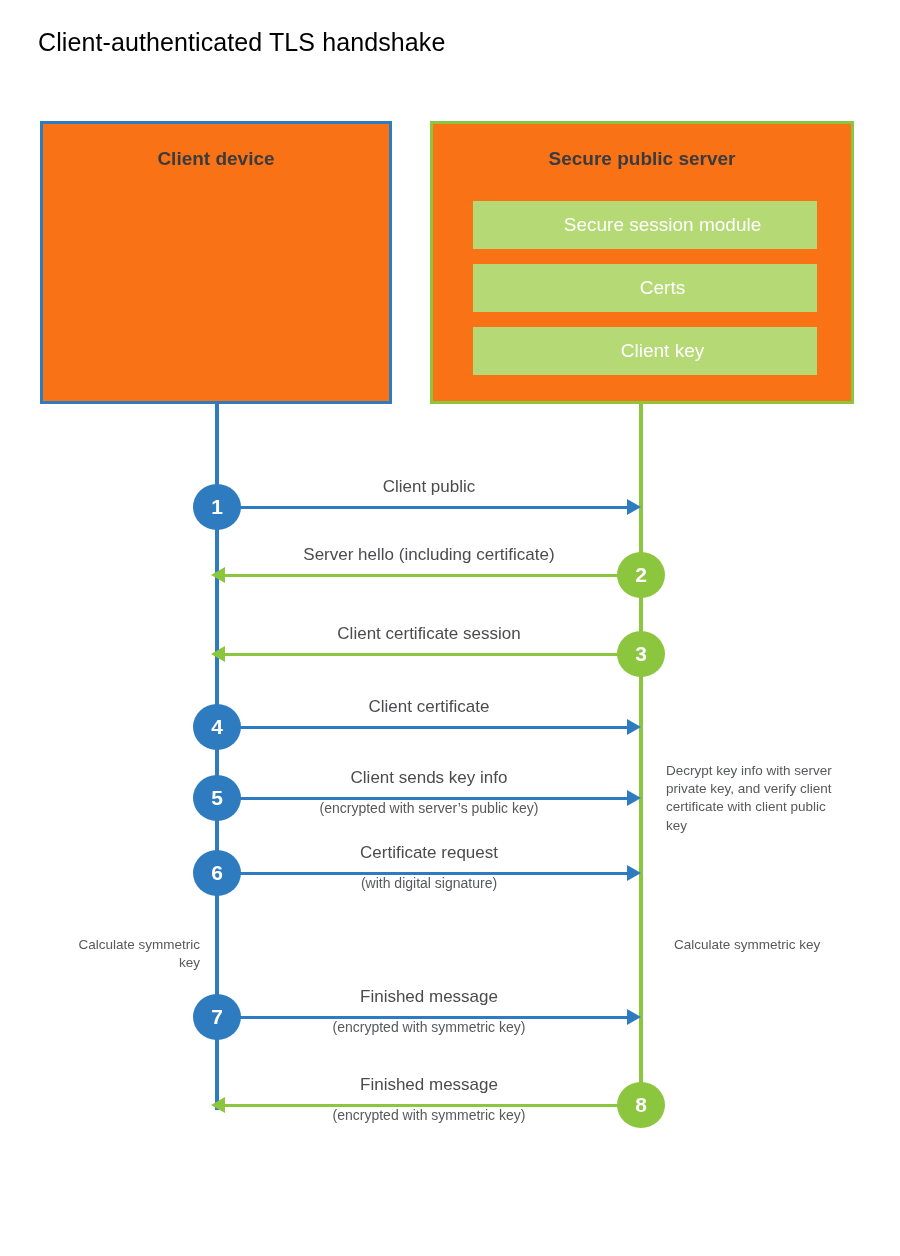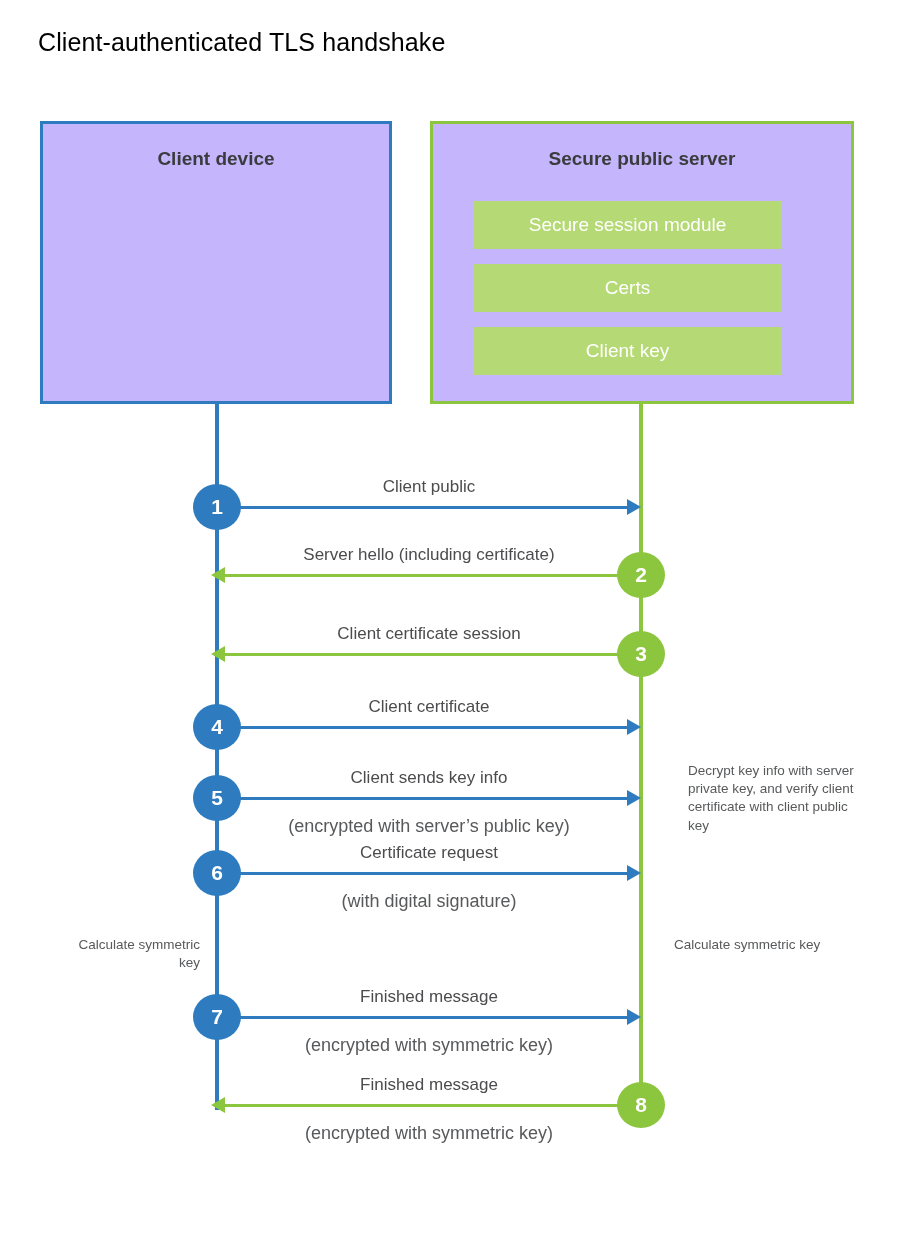--- a/index.html
+++ b/index.html
@@ -28,21 +28,21 @@
     font-weight: 400;
     color: #000000;
     letter-spacing: 0.1px;
     white-space: nowrap;
   }
 
   
   .entity-box {
     position: absolute;
     box-sizing: border-box;
-    background: #c4b5fd;
+    background: #f97316;
   }
   #client-box {
     left: 40px;
     top: 121px;
     width: 352px;
     height: 283px;
     border: 3px solid #2e7cbf;
   }
   #server-box {
     left: 430px;
@@ -88,20 +88,21 @@
     position: absolute;
     left: 40px;
     width: 309px;
     height: 48px;
     background: #b5d974;
     display: flex;
     align-items: center;
     justify-content: center;
     color: #ffffff;
     font-size: 19px;
+    padding-left: 35px;
   }
   .server-bar.b0 { top: 77px; }
   .server-bar.b1 { top: 140px; }
   .server-bar.b2 { top: 203px; }
 
   
   .lifeline {
     position: absolute;
     width: 4px;
   }
@@ -178,35 +179,35 @@
     font-size: 17px;
     color: #4c4c4e;
     top: -30px;
     white-space: nowrap;
   }
   .msg-sublabel {
     position: absolute;
     left: 219px;
     width: 420px;
     text-align: center;
-    font-size: 18px;
+    font-size: 14px;
     color: #58595b;
-    top: 18px;
+    top: 2px;
     white-space: nowrap;
   }
 
   
   .side-note {
     position: absolute;
     font-size: 13.5px;
     line-height: 1.35;
     color: #58595b;
   }
   #note-server-decrypt {
-    left: 688px;
+    left: 666px;
     top: 762px;
     width: 176px;
     text-align: left;
   }
   #note-client-calc {
     left: 60px;
     top: 936px;
     width: 140px;
     text-align: right;
   }

